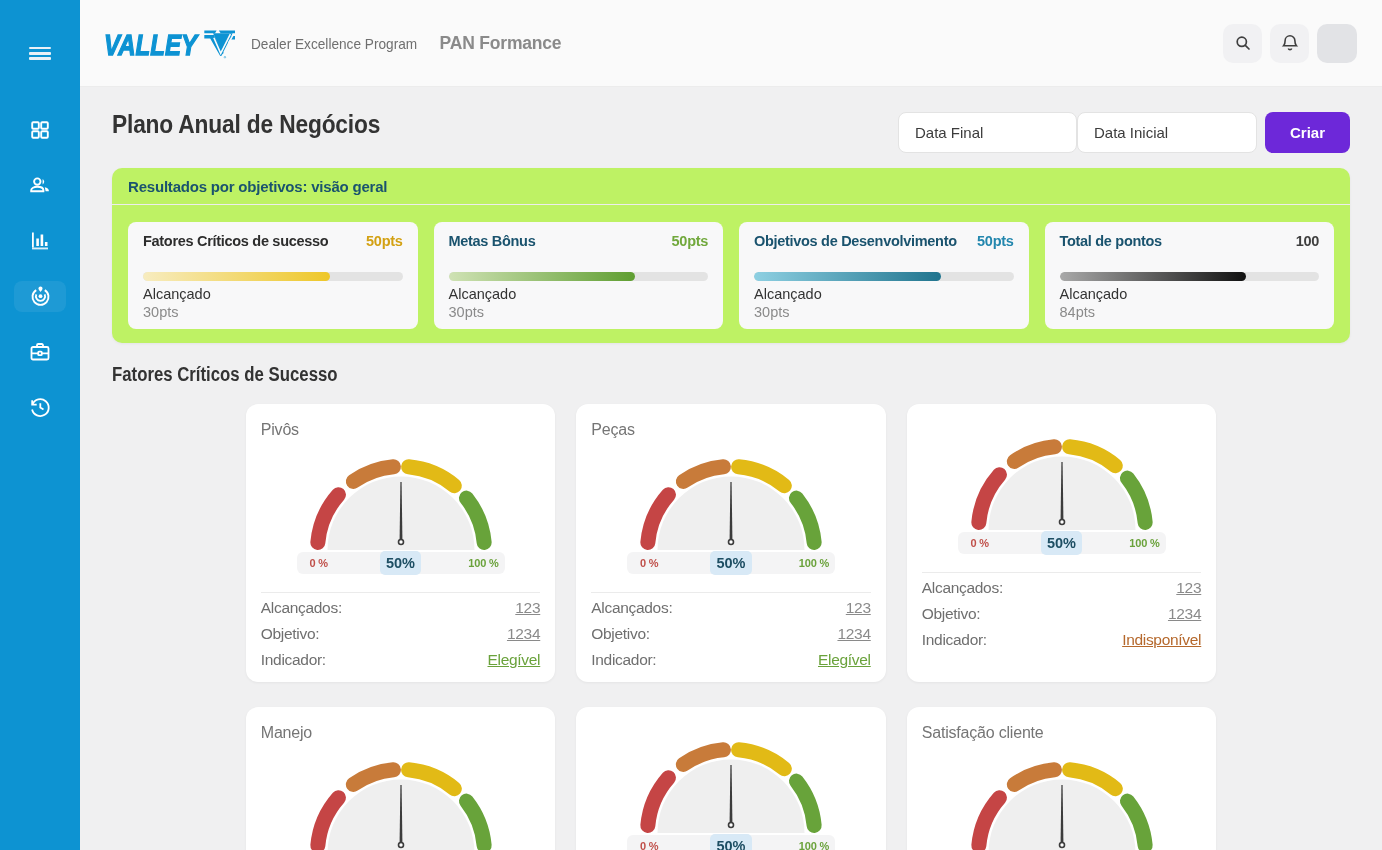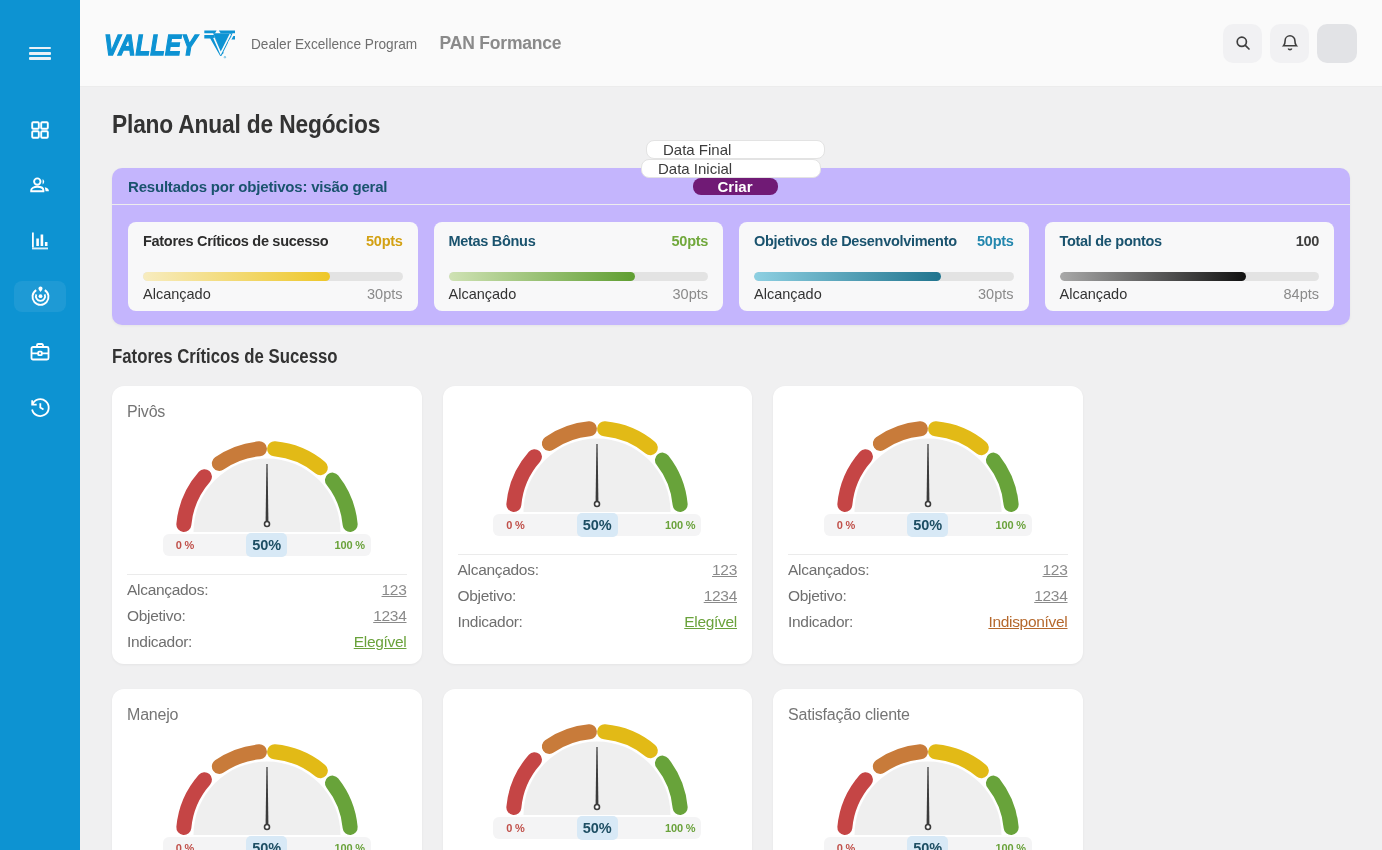--- a/index.html
+++ b/index.html
@@ -14,47 +14,47 @@
 
 .header { position:fixed; left:80px; top:0; width:1302px; height:87px; background:#fafafa; display:flex; align-items:center; z-index:10; border-bottom:1px solid #ececec;}
 .logo { margin-left:24px; display:flex; align-items:center; }
 .hdr-sub { margin-left:15px; font-size:15px; color:#6f6f6f; transform:scaleX(0.91); transform-origin:left center; }
 .hdr-title { margin-left:6px; font-size:17.5px; font-weight:bold; color:#8a8a8a; letter-spacing:-0.2px; }
 .hdr-right { margin-left:auto; margin-right:25px; display:flex; gap:8px; align-items:center; }
 .hbtn { width:39px; height:39px; border-radius:10px; background:#f1f1f3; display:flex; align-items:center; justify-content:center; }
 .avatar { width:40px; height:39px; border-radius:10px; background:#e2e3e6; }
 
 .main { position:absolute; left:80px; top:87px; width:1302px; padding:0 32px; }
-.titlerow { margin-top:25px; display:flex; align-items:center; height:41px;flex-direction:column; }
+.titlerow { margin-top:25px; display:flex; align-items:center; height:41px; }
 .titlerow h1 { font-size:26px; font-weight:bold; color:#333; letter-spacing:-0.2px; transform:scaleX(0.875); transform-origin:left center; align-self:flex-start; margin-top:-3px; }
 .titlerow .spacer { flex:1; }
 .inp { width:180px; height:41px; background:#fff; border:1px solid #e3e3e3; border-radius:8px; font-size:15px; color:#3c3c3c; display:flex; align-items:center; padding-left:16px; }
 .inp.second { margin-left:9px; width:179px; }
-.btn-criar { margin-left:8px; width:85px; height:41px; background:#701a75; color:#fff; border:none; border-radius:8px; font-size:15px; font-weight:bold; font-family:"Liberation Sans",sans-serif; }
-
-.ovcard { margin-top:15px; background:#c4b5fd; border-radius:10px; box-shadow:0 1px 3px rgba(0,0,0,0.05); }
+.btn-criar { margin-left:8px; width:85px; height:41px; background:#6d28d9; color:#fff; border:none; border-radius:8px; font-size:15px; font-weight:bold; font-family:"Liberation Sans",sans-serif; }
+
+.ovcard { margin-top:15px; background:#bef264; border-radius:10px; box-shadow:0 1px 3px rgba(0,0,0,0.05); }
 .ovhead { padding:9px 16px 8px; font-size:15px; font-weight:bold; color:#1a536e; border-bottom:1px solid #ededed; line-height:19px; letter-spacing:-0.2px; }
 .ovbody { display:flex; gap:16px; padding:17px 16px 14px; }
 .sub { flex:1; background:#f8f8f9; border-radius:8px; padding:10px 15px 8px; }
 .sub .trow { display:flex; justify-content:space-between; font-size:14.5px; font-weight:bold; line-height:19px; white-space:nowrap; letter-spacing:-0.3px; }
 .sub .t1 { color:#2d2d2d; }
 .sub .tb { color:#1a536e; }
 .bar { margin-top:21px; height:9px; border-radius:5px; background:#e3e3e3; position:relative; overflow:hidden; }
 .bar i { position:absolute; left:0; top:0; bottom:0; width:72%; border-radius:5px; display:block; }
 .fill-y { background:linear-gradient(90deg,#f7ecc0,#eec728); }
 .fill-g { background:linear-gradient(90deg,#cfe2b4,#5f9e31); }
 .fill-b { background:linear-gradient(90deg,#8ed0e2,#20748e); }
 .fill-k { background:linear-gradient(90deg,#a9a9a9,#111); }
-.sub .frow { margin-top:4px; display:flex; justify-content:space-between; font-size:14.5px; line-height:18px; }
+.sub .frow { margin-top:4px; display:flex; justify-content:space-between; font-size:14.5px; line-height:18px;flex-direction:column; }
 .sub .frow .l { color:#333; }
 .sub .frow .r { color:#8a8a8a; }
 .c-gold { color:#d3a113; } .c-green { color:#71a83c; } .c-blue { color:#2387ae; } .c-dark { color:#3f3f3f; }
 
 h2.sect { margin-top:20px; font-size:19.5px; font-weight:bold; color:#333; transform:scaleX(0.86); transform-origin:left center; white-space:nowrap; }
-.gaugerow { margin-top:18px; display:flex; gap:21px; }
+.gaugerow { margin-top:18px; display:flex; gap:21px;justify-content:center; }
 .gcard { width:309.5px; background:#fff; border-radius:12px; box-shadow:0 1px 3px rgba(0,0,0,0.05); padding:15px 15px 0; height:278px; }
 .gcard .gtitle { font-size:16px; color:#757575; line-height:19px; margin-top:1px; letter-spacing:-0.2px; }
 .gcard svg.gauge { display:block; margin:17px auto 0; }
 .gstrip { margin:0 auto 0; width:208px; height:22px; background:#f4f4f5; border-radius:6px; display:flex; align-items:center; position:relative; }
 .gstrip .z { position:absolute; left:13px; font-size:11px; font-weight:bold; color:#c0504a; letter-spacing:-0.2px; }
 .gstrip .h { position:absolute; right:6px; font-size:11px; font-weight:bold; color:#6aa23b; letter-spacing:-0.2px; }
 .gstrip .m { margin:0 auto; background:#d8e9f6; color:#1d4e63; font-size:14.5px; font-weight:bold; padding:4px 6px; line-height:16px; border-radius:5px; }
 .gdiv { margin-top:18px; border-top:1px solid #ebebeb; }
 .grows { padding-top:2px; }
 .grows .row { display:flex; justify-content:space-between; font-size:15.5px; line-height:26px; letter-spacing:-0.3px; }
@@ -268,20 +268,21 @@
             <span class="lab">Objetivo:</span>
             <span class="val">1234</span>
           </div>
         <div class="row">
             <span class="lab">Indicador:</span>
             <span class="val v-green">Elegível</span>
           </div>
       </div>
     </div>
     <div class="gcard" id="g2">
+        <div class="gtitle">Peças</div>
       <svg class="gauge" width="200" height="96" viewBox="0 0 200 96">
         <path d="M26.5 94 A73.5 73.5 0 0 1 173.5 94 Z" fill="#efefef"></path>
         <g fill="none" stroke-width="15" stroke-linecap="round">
           <path d="M16.84 86.5 A83.5 83.5 0 0 1 37.46 38.67" stroke="#c54545"></path>
           <path d="M52.35 25.43 A83.5 83.5 0 0 1 92.43 10.84" stroke="#c87b3a"></path>
           <path d="M107.57 10.84 A83.5 83.5 0 0 1 153.34 29.76" stroke="#e2ba16"></path>
           <path d="M165.44 42.13 A83.5 83.5 0 0 1 183.16 86.5" stroke="#68a33a"></path>
         </g>
         <polygon points="98.55,86 101.45,86 100.6,26 99.4,26" fill="#3c3c3c"></polygon>
         <circle cx="100" cy="86" r="2.5" fill="#fff" stroke="#3c3c3c" stroke-width="1.6"></circle>

